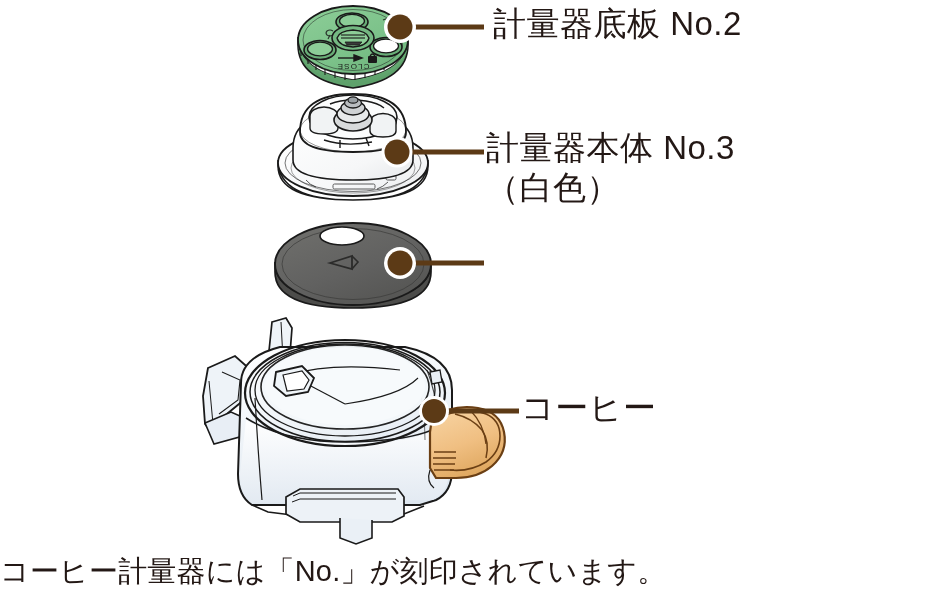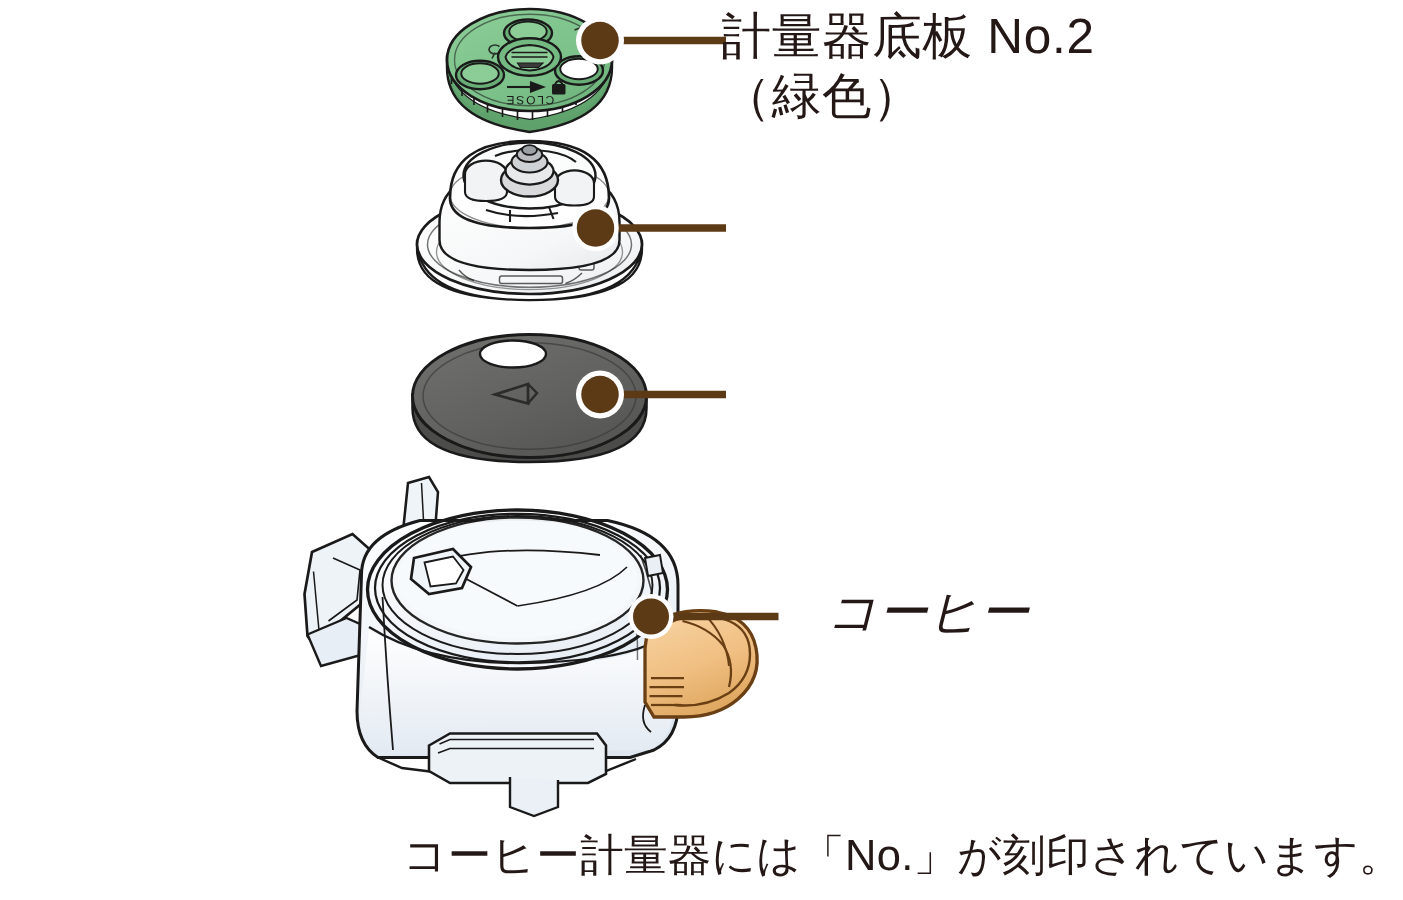--- a/index.html
+++ b/index.html
@@ -31,30 +31,30 @@
   .callout-label {
     position: absolute;
     font-size: 33px;
     line-height: 40px;
     letter-spacing: 0.5px;
     color: #231815;
     white-space: nowrap;
     font-weight: 400;
   }
   .callout-label .line2 { display: block; }
-  #label-green   { left: 481px; top: 4px; }
+  #label-green   { left: 493px; top: 4px; text-align: right; }
   #label-white   { left: 486px; top: 128px; }
   #label-black   { left: 486px; top: 243px; }
-  #label-tank    { left: 551px; top: 388px; font-style: italic; }
+  #label-tank    { left: 521px; top: 388px; }
   #caption {
     position: absolute;
     left: 0;
     top: 552px;
     width: 935px;
-    text-align: right;
+    text-align: left;
     font-size: 29px;
     line-height: 38px;
     letter-spacing: 0.2px;
     color: #231815;
     white-space: nowrap;
   }
 </style>
 </head>
 <body>
 
@@ -302,23 +302,26 @@
       <circle cx="400" cy="263" r="12.5" fill="#5c3a16"></circle>
 
       <line x1="434" y1="411" x2="519" y2="411" stroke="#5c3a16" stroke-width="5"></line>
       <circle cx="434" cy="411" r="15" fill="#ffffff"></circle>
       <circle cx="434" cy="411" r="12" fill="#5c3a16"></circle>
     </g>
   </svg>
 
   <div class="callout-label" id="label-green">
     <span class="line1">計量器底板 No.2</span>
-    <span class="line2">（緑色）</span>
   </div>
 
+  <div class="callout-label" id="label-white">
+    <span class="line1">計量器本体 No.3</span>
+    <span class="line2">（白色）</span>
+  </div>
 
 
   <div class="callout-label" id="label-tank">
     <span class="line1">コーヒー</span>
   </div>
 
   <div id="caption">コーヒー計量器には「No.」が刻印されています。</div>
 
 </div>
 

